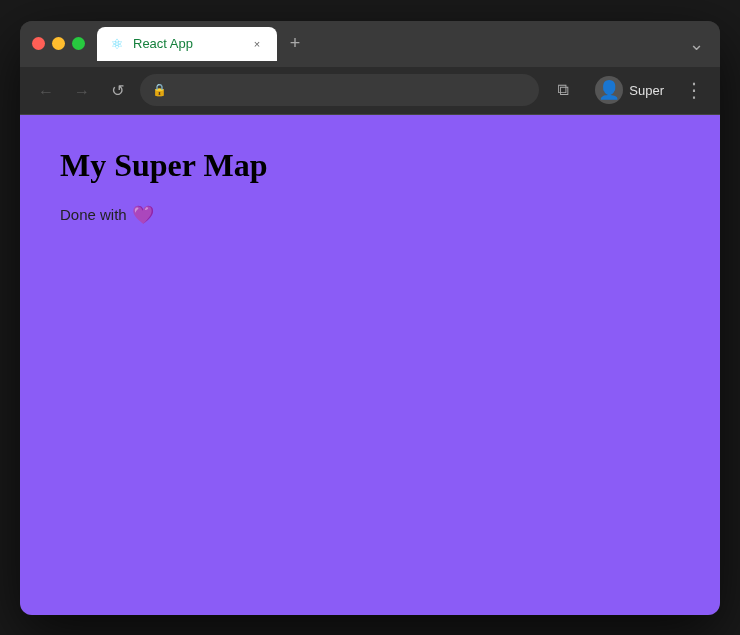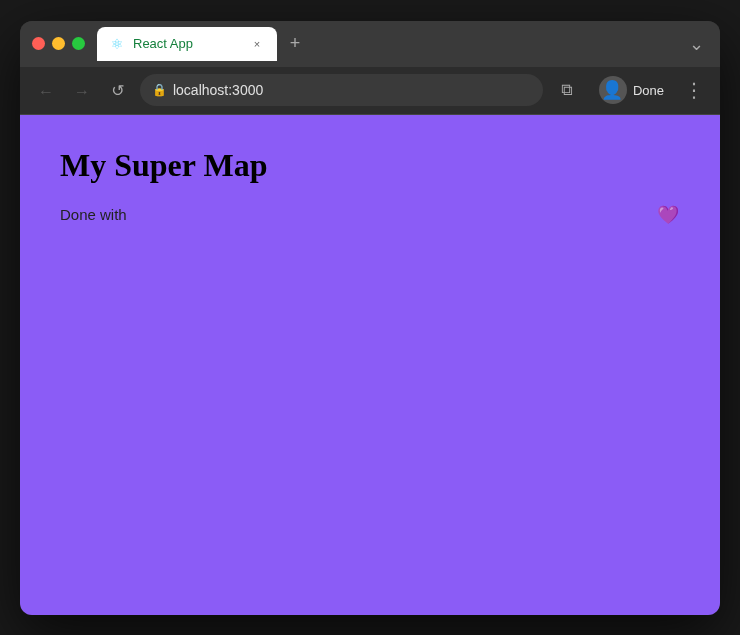--- a/index.html
+++ b/index.html
@@ -238,21 +238,20 @@
       color: #222;
       margin-bottom: 16px;
     }
 
     .done-with-line {
       display: flex;
       align-items: center;
       gap: 6px;
       font-size: 15px;
       color: #222;
-      justify-content: space-between;
     }
 
     .heart-emoji {
       font-size: 18px;
     }
   </style>
 </head>
 <body>
 
 <div class="browser-window">
@@ -287,31 +286,30 @@
       <span>←</span>
     </div>
     <div class="nav-btn disabled">
       <span>→</span>
     </div>
     <div class="nav-btn">
       <span>↺</span>
     </div>
     <div class="address-input-container">
       <span class="lock-icon">🔒</span>
-      <span class="address-text">localhost:3000</span>
     </div>
     <div class="address-bar-right">
       <div class="browser-action-btn">
         <span>⧉</span>
       </div>
       <div class="profile-btn">
         <div class="profile-icon">
           <span>👤</span>
         </div>
-        <span class="profile-label">Done</span>
+        <span class="profile-label">Super</span>
       </div>
       <div class="menu-btn">
         <span>⋮</span>
       </div>
     </div>
   </div>
 
   <div class="page-content">
     <h1 class="page-heading">My Super Map</h1>
     <div class="done-with-line">

